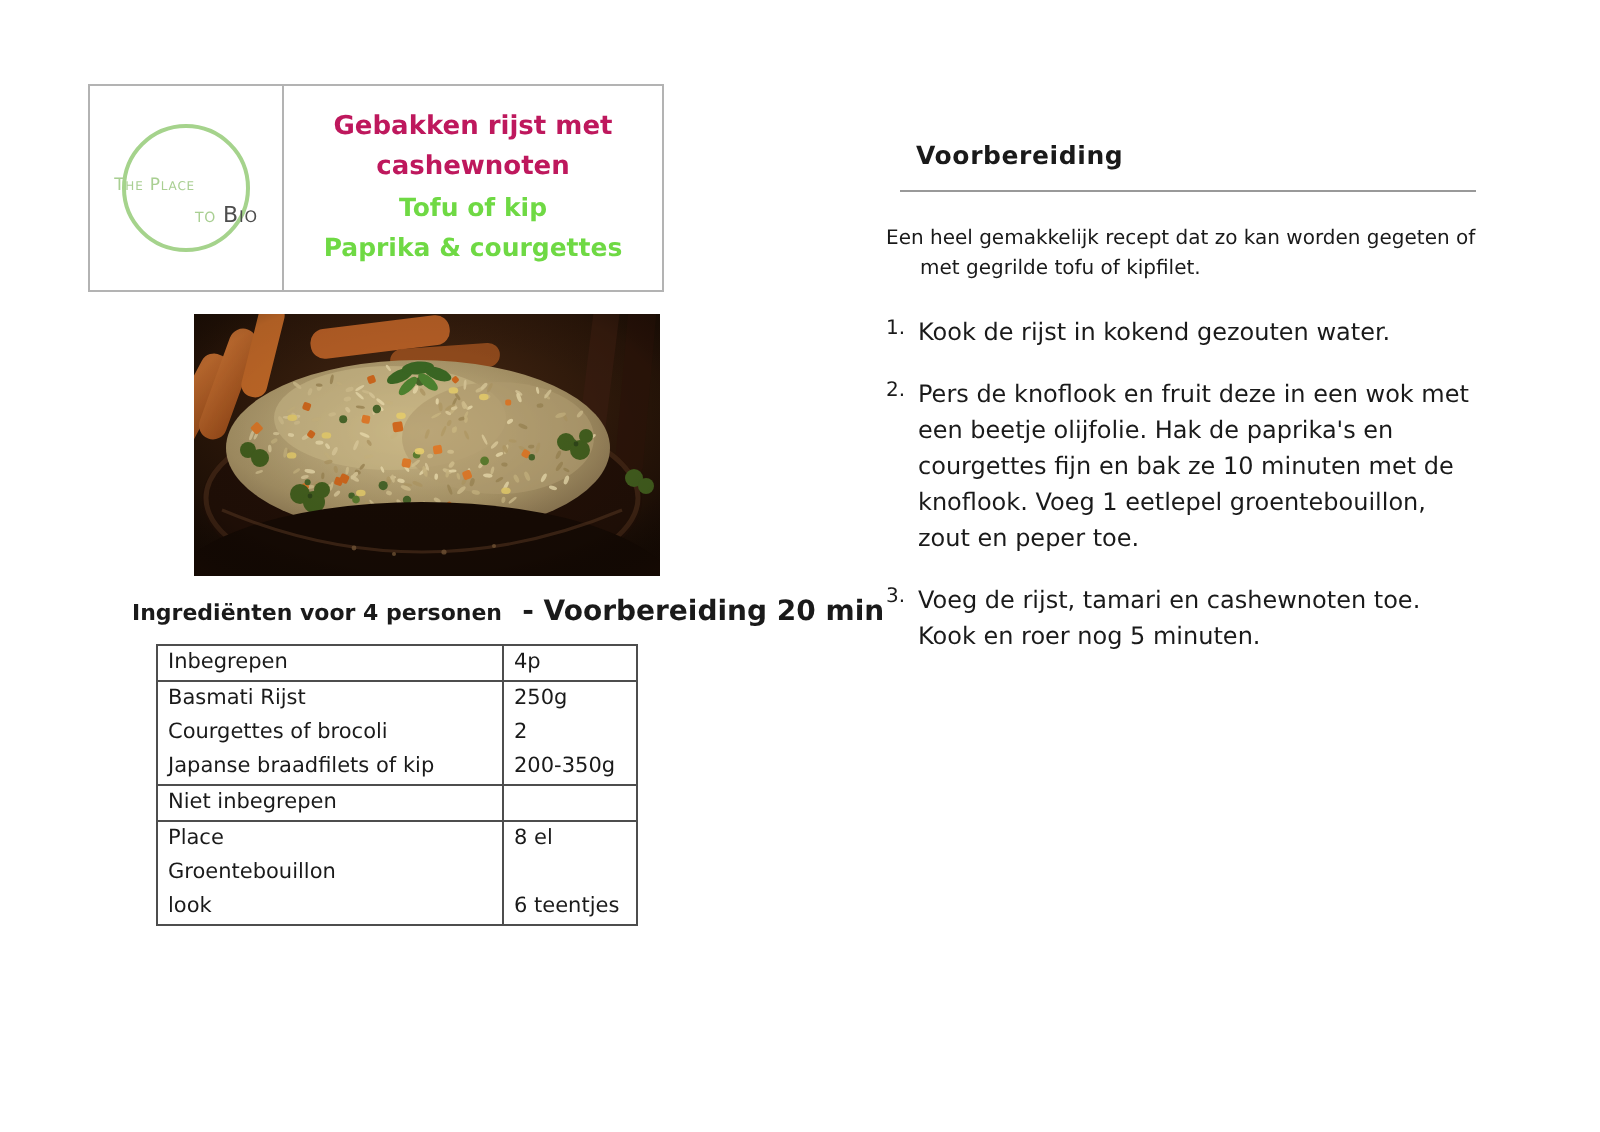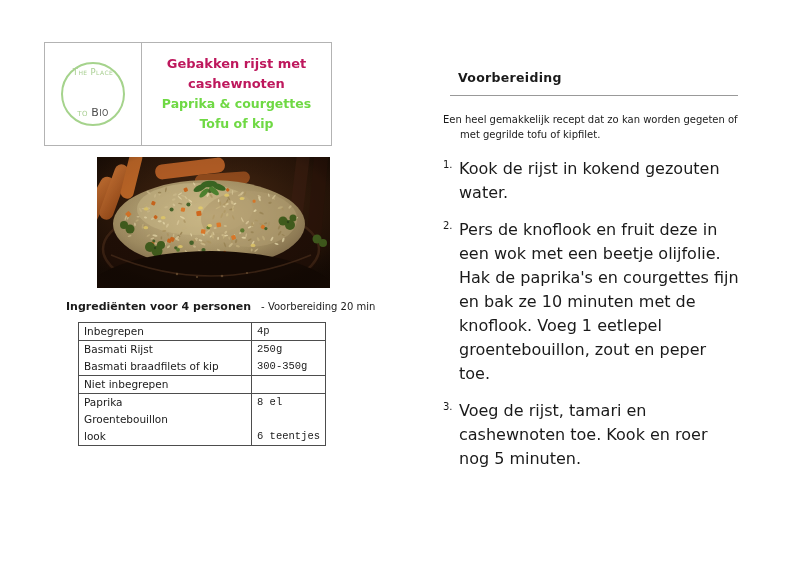--- a/index.html
+++ b/index.html
@@ -13,78 +13,78 @@
   .header-box {
     position:absolute; left:44px; top:42px; width:286px; height:102px;
     border:1px solid var(--border-light,#b3b3b3); display:flex; background:#fff;
   }
   .logo-cell {
     width:96px; flex:none; border-right:1px solid var(--border-light,#b3b3b3);
     display:flex; align-items:center; justify-content:center;
   }
   .logo-circle {
     width:60px; height:60px; border:2px solid var(--logo-ring,#a5d38c); border-radius:50%;
-    display:flex; flex-direction:column; align-items:center; justify-content:center;
+    display:flex; align-items:center; justify-content:center;
     text-align:center; line-height:1.15;
   }
   .logo-l1 { font-variant:small-caps; font-size:8.5px; letter-spacing:.4px; color:var(--logo-green,#a9cf92); white-space:nowrap; }
   .logo-l2 { font-variant:small-caps; font-size:9.5px; letter-spacing:.4px; color:var(--logo-green,#a9cf92); white-space:nowrap;margin-top:29px; }
   .logo-brand { font-variant:small-caps; font-size:11px; color:var(--logo-dark,#4d4d4d); font-weight:500; }
 
   .title-cell { flex:1; text-align:center; padding-top:11px; }
   .recipe-title { font-size:13px; font-weight:700; color:#be185d; width:178px; margin:0 auto; line-height:1.55; }
   .recipe-sub { font-size:12.5px; font-weight:700; color:var(--accent-green,#6fd944); line-height:1.6; }
 
   
   .photo { position:absolute; left:97px; top:157px; width:233px; height:131px; }
   .photo svg { display:block; width:100%; height:100%; }
 
   
   .ing-heading { position:absolute; left:66px; top:295px; white-space:nowrap; }
   .ing-heading .h-main { font-size:11px; font-weight:700; }
-  .ing-heading .h-note { font-size:10px; font-weight:400; margin-left:5px; }
+  .ing-heading .h-note { font-size:14px; font-weight:700; margin-left:5px; }
 
   table.ing-table {
     position:absolute; left:78px; top:322px; border-collapse:collapse;
     border:1px solid var(--table-border,#4d4d4d); background:#fff;
   }
   table.ing-table tbody { border-bottom:1px solid var(--table-border,#4d4d4d);margin-left:32px; }
   table.ing-table td {
     font-size:10.5px; padding:1px 5px; height:15px; line-height:15px;
     vertical-align:top; white-space:nowrap;
   }
   td.name { width:162px; }
-  td.qty  { width:56px; border-left:1px solid var(--table-border,#4d4d4d);font-family:Liberation Mono, monospace; }
+  td.qty  { width:56px; border-left:1px solid var(--table-border,#4d4d4d); }
 
   
   .prep { position:absolute; left:443px; top:70px; width:299px; }
   .prep-heading { font-size:12.5px; font-weight:700; margin:0 0 0 15px; letter-spacing:.3px; }
   .prep-rule { border:none; border-top:1px solid var(--rule,#999); width:288px; margin:10px 0 0 7px; }
   .prep-intro { font-size:10px; line-height:1.5; margin-top:16px; padding-left:17px; text-indent:-17px; }
   .steps { margin-top:15px; display:flex; flex-direction:column; gap:13px; }
   .step { display:flex; }
   .step-num { flex:none; width:16px; font-size:10px; line-height:1.5; }
-  .step-text { flex:1; font-size:16px; line-height:1.5; }
+  .step-text { flex:1; font-size:12px; line-height:1.5; }
 </style>
 </head>
 <body>
 
 <div class="page">
 
   <div class="header-box">
     <div class="logo-cell">
       <div class="logo-circle">
         <span class="logo-l1">The Place</span>
         <span class="logo-l2"><span>to</span>&nbsp;<span class="logo-brand">Bio</span></span>
       </div>
     </div>
     <div class="title-cell">
       <div class="recipe-title">Gebakken rijst met cashewnoten</div>
+      <div class="recipe-sub">Tofu of kip</div>
       <div class="recipe-sub">Paprika &amp; courgettes</div>
-      <div class="recipe-sub">Tofu of kip</div>
     </div>
   </div>
 
   <div class="photo">
     <svg id="food-svg" viewBox="0 0 233 131" preserveAspectRatio="none">
       <defs>
         <radialGradient id="bgG" cx="50%" cy="35%" r="80%">
           <stop offset="0%" stop-color="#4a2a14"></stop>
           <stop offset="60%" stop-color="#2a1609"></stop>
           <stop offset="100%" stop-color="#140a04"></stop>
@@ -400,33 +400,37 @@
           <td class="name">Inbegrepen</td>
           <td class="qty">4p</td>
         </tr>
       </tbody>
       <tbody>
         <tr>
           <td class="name">Basmati Rijst</td>
           <td class="qty">250g</td>
         </tr>
         <tr>
-          <td class="name">Basmati braadfilets of kip</td>
-          <td class="qty">300-350g</td>
+          <td class="name">Courgettes of brocoli</td>
+          <td class="qty">2</td>
+        </tr>
+        <tr>
+          <td class="name">Japanse braadfilets of kip</td>
+          <td class="qty">200-350g</td>
         </tr>
       </tbody>
       <tbody>
         <tr>
           <td class="name">Niet inbegrepen</td>
           <td class="qty"></td>
         </tr>
       </tbody>
       <tbody>
         <tr>
-          <td class="name">Paprika</td>
+          <td class="name">Place</td>
           <td class="qty">8 el</td>
         </tr>
         <tr>
           <td class="name">Groentebouillon</td>
           <td class="qty"></td>
         </tr>
         <tr>
           <td class="name">look</td>
           <td class="qty">6 teentjes</td>
         </tr>

